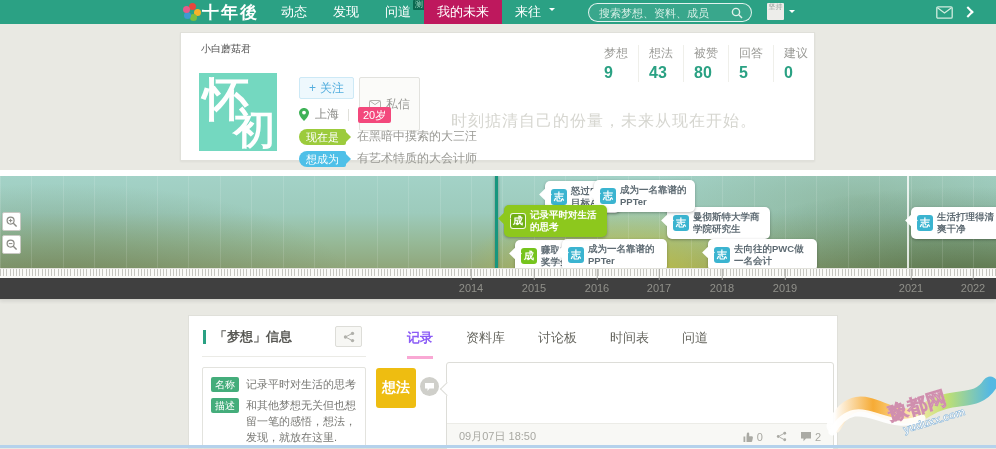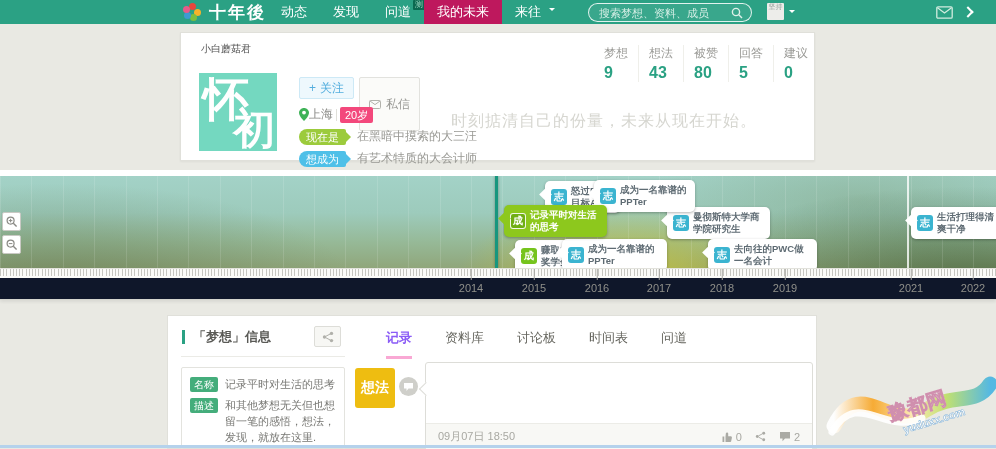--- a/index.html
+++ b/index.html
@@ -1,21 +1,21 @@
 <!DOCTYPE html>
 <html><head>
 <meta charset="utf-8">
 <style>
   html,body{margin:0;padding:0}
   #page{position:relative;width:996px;height:449px;background:#e9e9e3;overflow:hidden;
         font-family:"Liberation Sans","DejaVu Sans",sans-serif;}
 
   
   .nav{position:absolute;left:0;top:0;width:996px;height:24px;background:#2ba184;color:#fff;z-index:50}
-  .nav-logo{position:absolute;left:183px;top:0;height:24px;display:flex;align-items:center;gap:8px;cursor:pointer}
+  .nav-logo{position:absolute;left:183px;top:0;height:24px;display:flex;align-items:center;gap:1px;cursor:pointer}
   .flower{position:relative;width:18px;height:18px}
   .flower i{position:absolute;width:7px;height:7px;border-radius:50%}
   .f1{background:#e8453c;left:6px;top:0}
   .f2{background:#f7b32a;left:11px;top:6px}
   .f3{background:#7cbf3f;left:7px;top:11px}
   .f4{background:#3d9bd1;left:1px;top:9px}
   .f5{background:#e85a8a;left:0;top:3px}
   .nav-logo b{font-size:17px;letter-spacing:2px}
   .nav-menu{position:absolute;left:268px;top:0;display:flex;height:24px}
   .nav-item{position:relative;padding:0 13px;line-height:24px;font-size:13px;cursor:pointer;white-space:nowrap}
@@ -37,21 +37,21 @@
          box-sizing:border-box;box-shadow:0 1px 2px rgba(0,0,0,.05)}
   .pname{position:absolute;left:20px;top:9px;font-size:10px;color:#525252}
   .pavatar{position:absolute;left:18px;top:40px;width:78px;height:78px;background:#74d8c0;color:#fff;overflow:hidden;
            font-family:"Liberation Serif","DejaVu Serif",serif;font-weight:bold}
   .pavatar .c1{position:absolute;left:4px;top:-4px;font-size:46px}
   .pavatar .c2{position:absolute;right:2px;bottom:-6px;font-size:42px}
   .btn-follow{position:absolute;left:118px;top:44px;height:20px;line-height:20px;padding:0 9px;background:#eef8fd;
               border:1px solid #cde9f6;color:#54aede;font-size:12px;border-radius:2px;cursor:pointer;display:flex;gap:4px;align-items:center}
   .btn-msg{position:absolute;left:178px;top:44px;height:20px;line-height:20px;padding:16px 9px;background:#fbfbf9;
            border:1px solid #e2e2de;color:#9a9a96;font-size:12px;border-radius:2px;cursor:pointer;display:flex;gap:5px;align-items:center}
-  .locrow{position:absolute;left:118px;top:73px;display:flex;align-items:center;gap:0;font-size:12px;color:#8a8a86}
+  .locrow{position:absolute;left:118px;top:73px;display:flex;align-items:center;gap:6px;font-size:12px;color:#8a8a86}
   .locdiv{width:1px;height:12px;background:#e0e0da;margin:0 3px}
   .agebadge{background:#f3487c;color:#fff;font-size:11px;line-height:16px;padding:0 5px;border-radius:2px}
   .tagrow{position:absolute;left:118px;display:flex;align-items:center}
   .tagrow.t1{top:95px}.tagrow.t2{top:117px}
   .pill{position:relative;height:16px;line-height:16px;padding:0 7px;border-radius:8px 2px 2px 8px;color:#fff;font-size:11px;white-space:nowrap}
   .pill.now{background:#9ccb3c}.pill.want{background:#4fc0e8}
   .pill::after{content:"";position:absolute;right:-5px;top:3px;border-top:5px solid transparent;border-bottom:5px solid transparent}
   .pill.now::after{border-left:5px solid #9ccb3c}.pill.want::after{border-left:5px solid #4fc0e8}
   .tagtext{margin-left:11px;font-size:12px;color:#999994;white-space:nowrap}
   .stats{position:absolute;left:413px;top:12px;display:flex}
@@ -83,26 +83,26 @@
   .bicon{flex:0 0 auto;width:16px;height:16px;border-radius:3px;color:#fff;font-size:10px;line-height:16px;
          text-align:center;font-weight:bold}
   .bicon.blue{background:#3bb4d0}.bicon.green{background:#76c41d}
   .btext{font-size:9.5px;font-weight:bold;color:#5e6b73;line-height:12px}
   .bubble.hl{background:#8dc81d}
   .bubble.hl .btext{color:#fff}
   .bubble.hl .bicon{background:#6fae13;border:1px solid rgba(255,255,255,.9);box-sizing:border-box;line-height:14px}
   .tl-ruler{position:relative;height:9px;background:#fbfbf8;border-top:1px solid #e2e2dc}
   .tl-ruler::before{content:"";position:absolute;left:0;right:0;top:0;bottom:2px;
      background:repeating-linear-gradient(90deg,#c6c6c0 0 1px,transparent 1px 3.2px)}
-  .tl-years{position:relative;height:21px;background:#0f172a}
+  .tl-years{position:relative;height:21px;background:#404040}
   .tl-years span{position:absolute;top:4px;transform:translateX(-50%);font-size:11px;color:#90908a}
   .tl-years span::before{content:"";position:absolute;left:50%;top:-13px;width:1px;height:11px;background:#a5a5a0}
 
   
-  .bcard{position:absolute;left:167px;top:315px;width:650px;height:134px;background:#fff;border:1px solid #e0e0da;box-sizing:border-box}
+  .bcard{position:absolute;left:188px;top:315px;width:650px;height:134px;background:#fff;border:1px solid #e0e0da;box-sizing:border-box}
   .dp-head{position:absolute;left:14px;top:12px;display:flex;align-items:center}
   .dp-bar{width:3px;height:14px;background:#2aa183;margin-right:8px}
   .dp-title{font-size:13px;font-weight:bold;color:#5a5a56;white-space:nowrap}
   .dp-share{position:absolute;left:146px;top:10px;width:25px;height:19px;background:#f7f7f4;border:1px solid #ddddd8;
             border-radius:2px;display:flex;align-items:center;justify-content:center;cursor:pointer}
   .dp-div{position:absolute;left:13px;top:40px;width:164px;border-top:1px solid #ebebe6}
   .dp-box{position:absolute;left:13px;top:51px;width:164px;height:83px;border:1px solid #e3e3de;border-radius:2px;
           padding:8px 8px;box-sizing:border-box}
   .dp-row{display:flex;margin-bottom:5px}
   .dp-lb{flex:0 0 auto;background:#44ad7b;color:#fff;font-size:10px;line-height:15px;height:15px;padding:0 4px;

